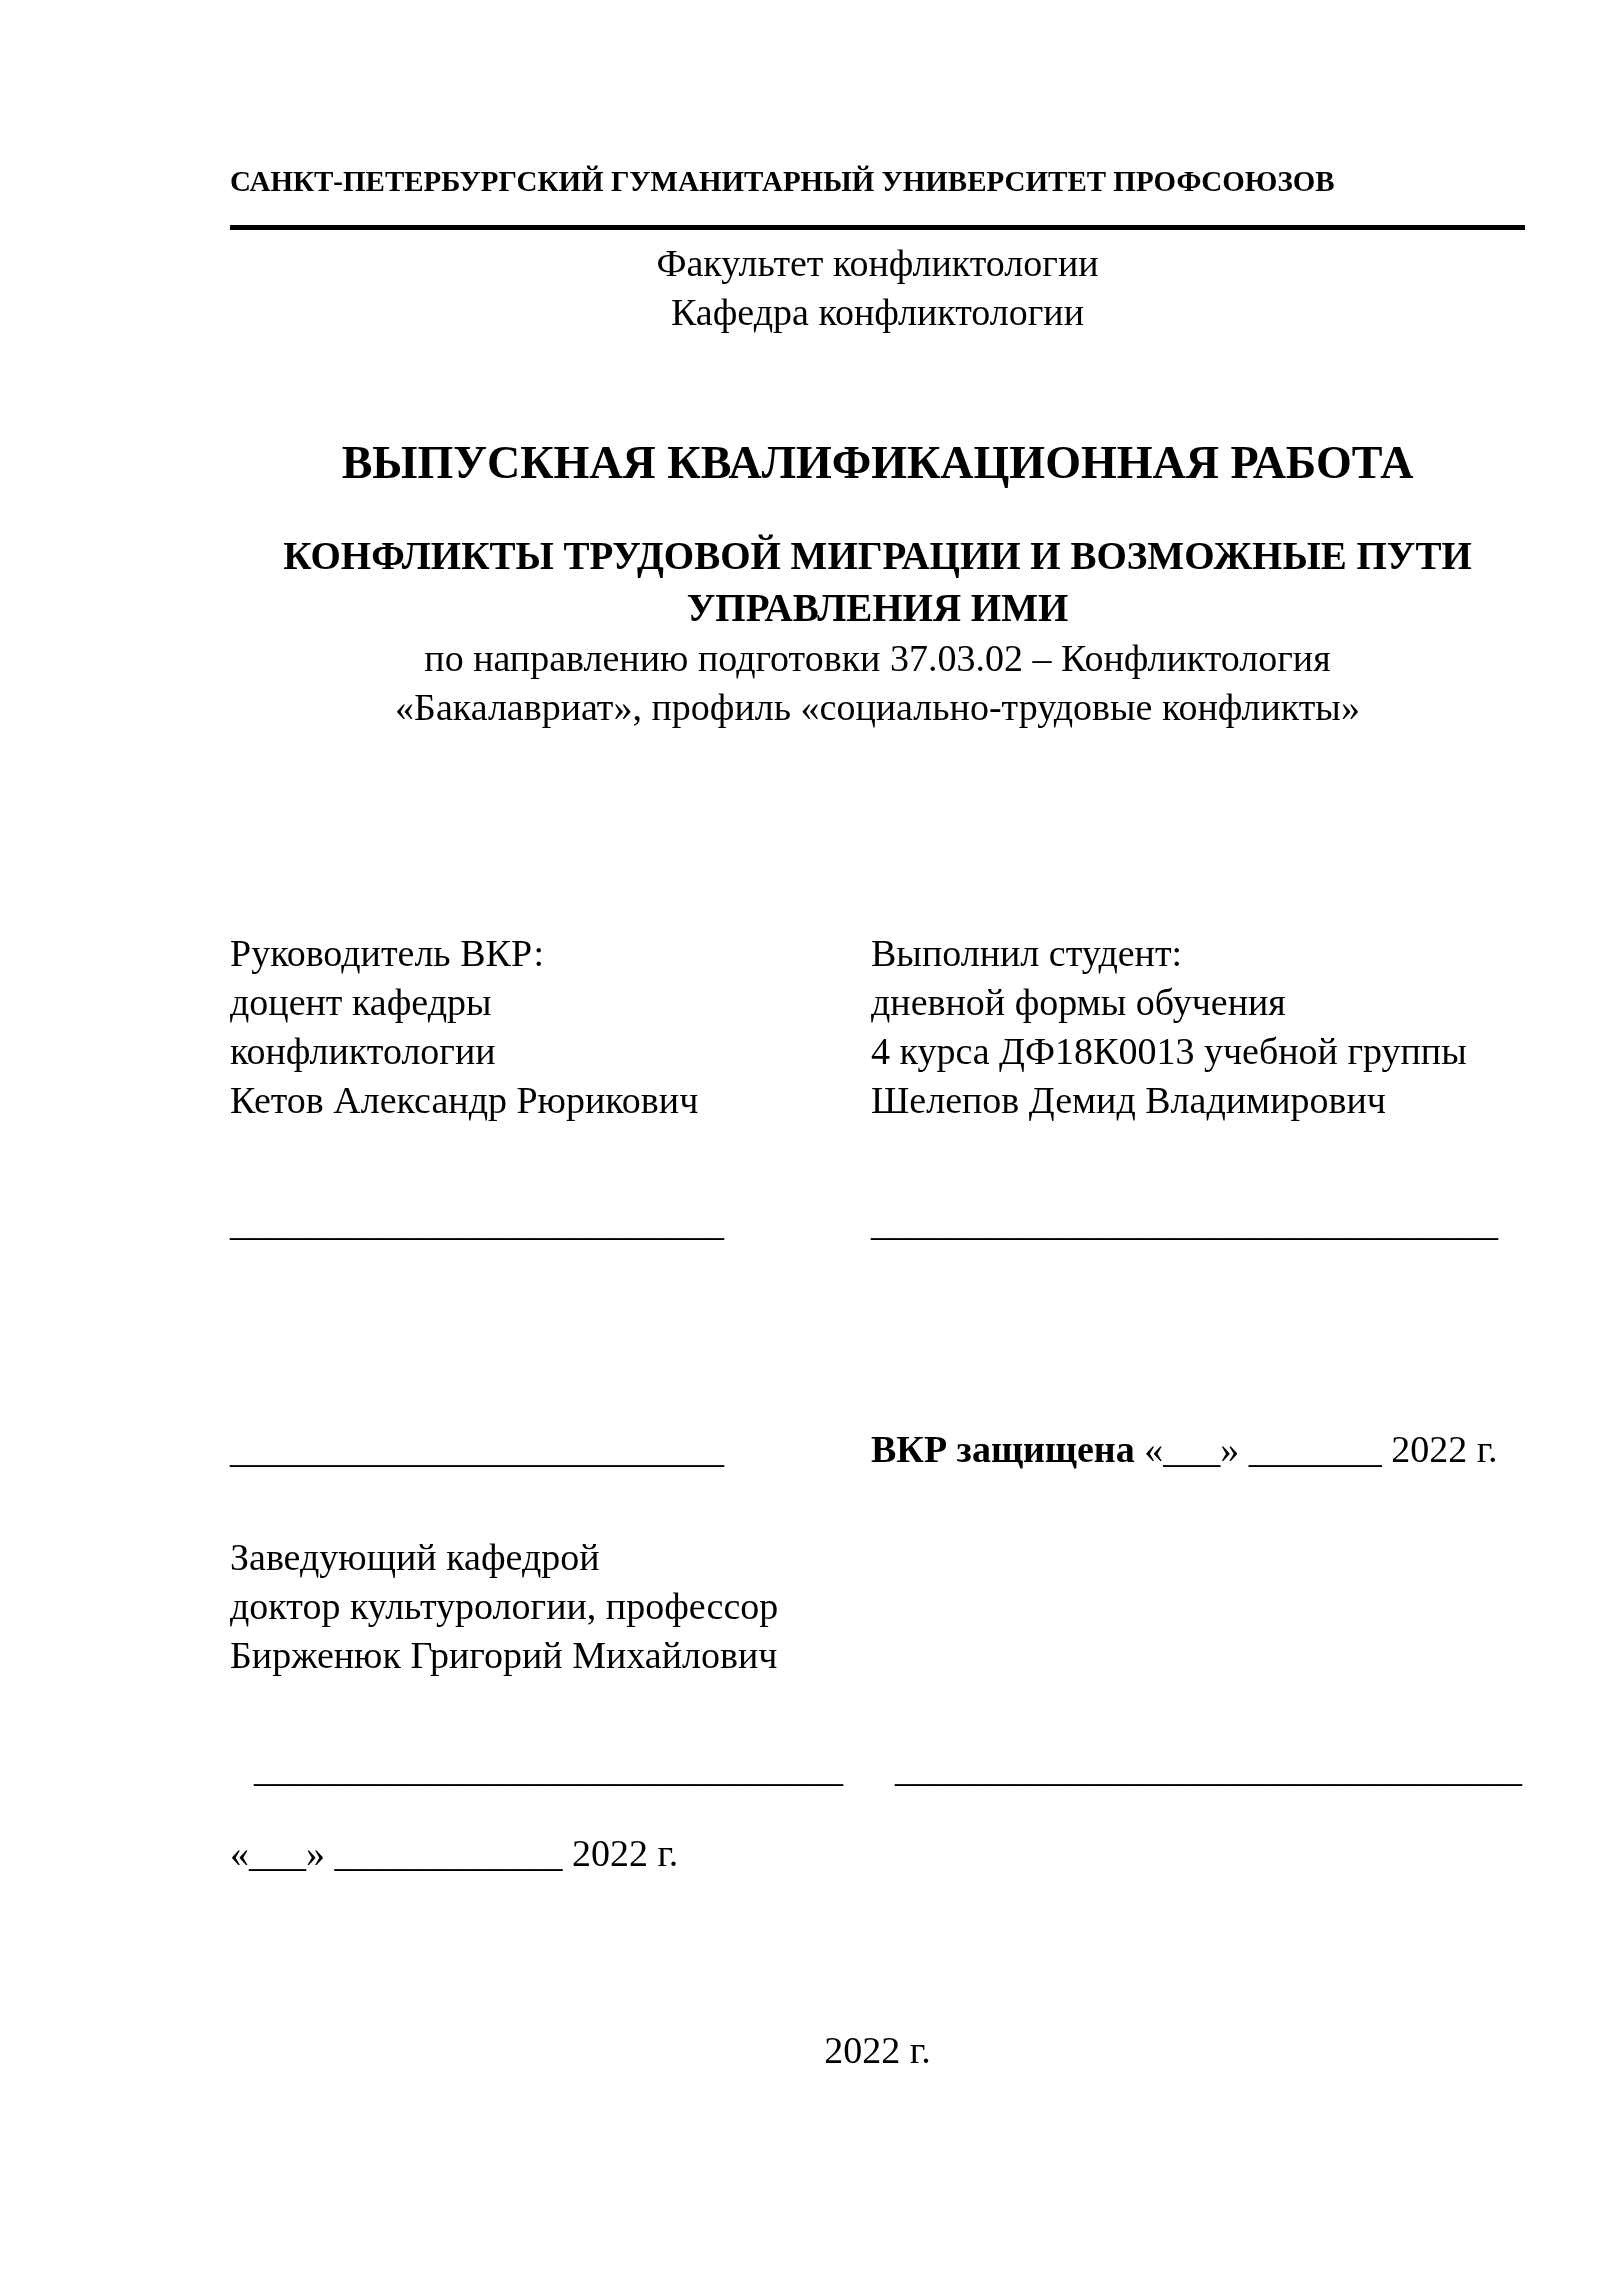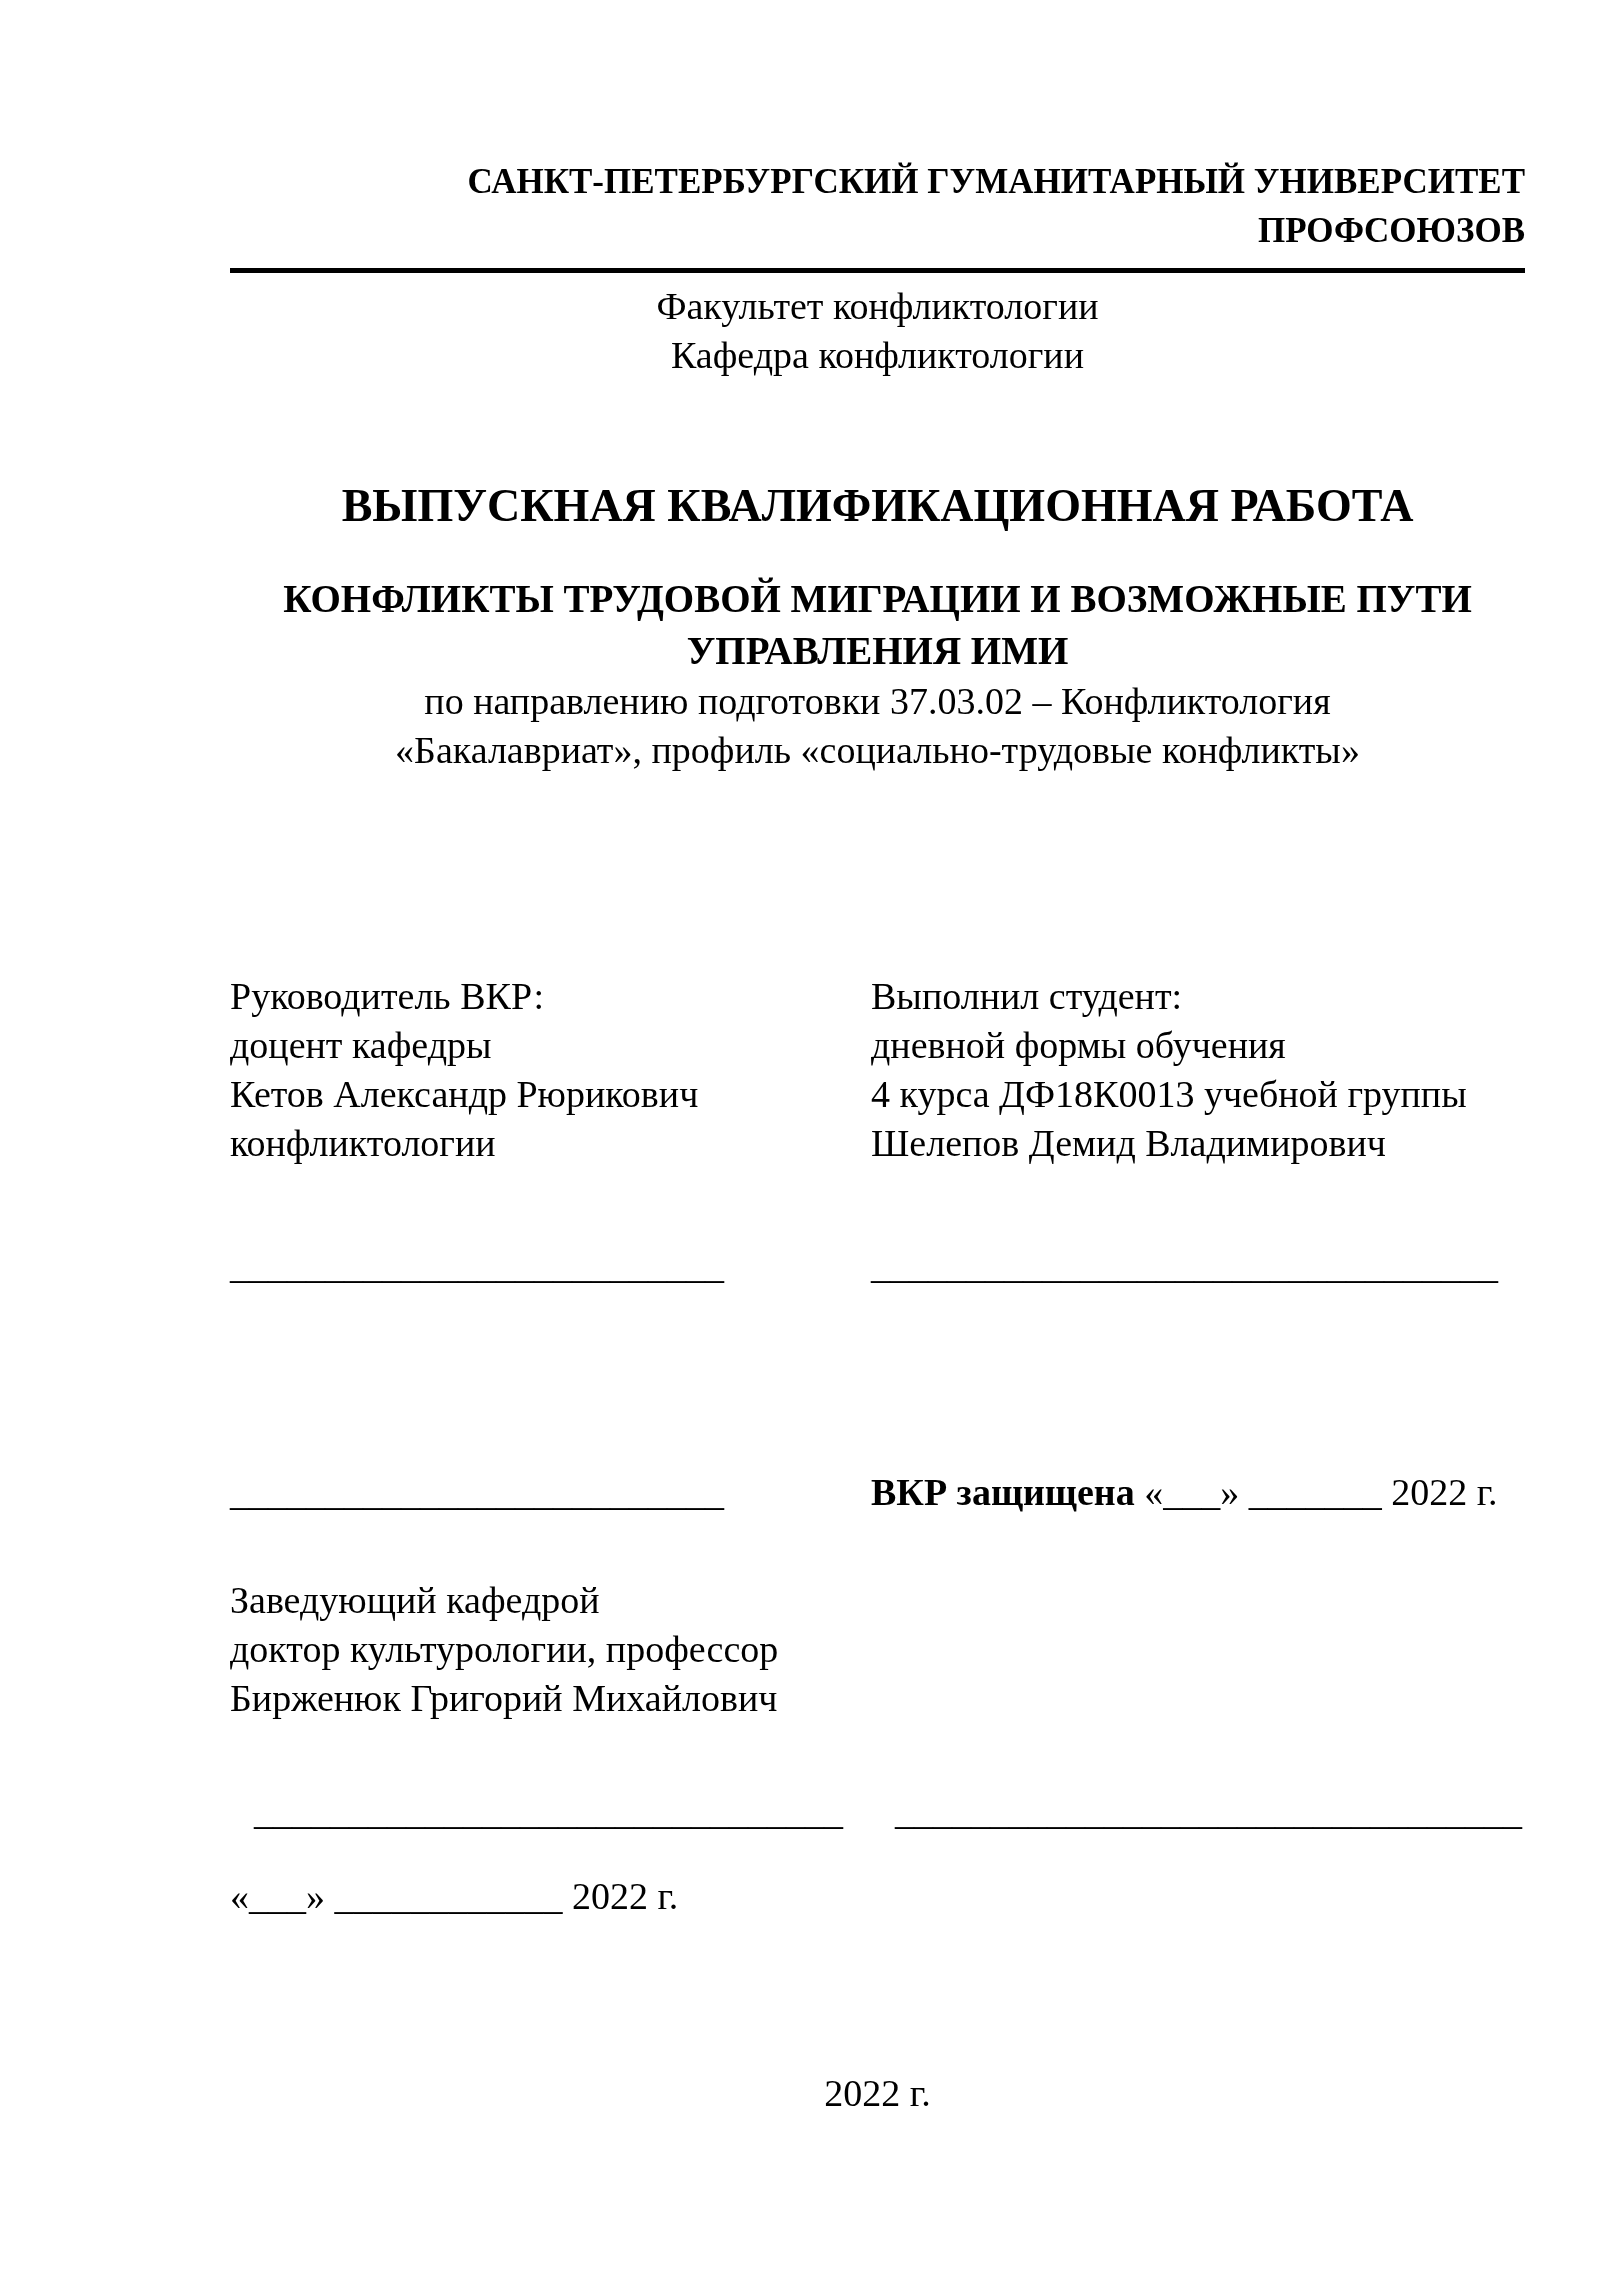--- a/index.html
+++ b/index.html
@@ -11,24 +11,24 @@
     box-sizing: border-box;
     padding: 157px 98px 0 230px;
     font-family: "Liberation Serif", serif;
     font-size: 38px;
     line-height: 49px;
     color: #000000;
     overflow: hidden;
   }
   .university {
     font-weight: bold;
-    text-align: right;
-    font-size: 35px;
+    text-align: left;
+    font-size: 29px;
     line-height: 49px;
-    padding-bottom: 13px;
+    padding-bottom: 19px;
     border-bottom: 5.5px solid #000000;
   }
   .faculty { text-align: center; margin-top: 9.4px; }
   .department { text-align: center; }
   .work-type {
     margin-top: 100px;
     text-align: center;
     font-weight: bold;
     font-size: 46px;
     line-height: 52px;
@@ -72,22 +72,22 @@
   <div class="work-type">ВЫПУСКНАЯ КВАЛИФИКАЦИОННАЯ РАБОТА</div>
   <div class="thesis-title first">КОНФЛИКТЫ ТРУДОВОЙ МИГРАЦИИ И ВОЗМОЖНЫЕ ПУТИ</div>
   <div class="thesis-title">УПРАВЛЕНИЯ ИМИ</div>
   <div class="spec">по направлению подготовки 37.03.02 – Конфликтология</div>
   <div class="profile">«Бакалавриат», профиль «социально-трудовые конфликты»</div>
 
   <div class="cols block1">
     <div class="col">
       <div>Руководитель ВКР:</div>
       <div>доцент кафедры</div>
+      <div>конфликтологии</div>
       <div>Кетов Александр Рюрикович</div>
-      <div>конфликтологии</div>
       <div class="sig">__________________________</div>
     </div>
     <div class="col">
       <div>Выполнил студент:</div>
       <div>дневной формы обучения</div>
       <div>4 курса ДФ18К0013 учебной группы</div>
       <div>Шелепов Демид Владимирович</div>
       <div class="sig">_________________________________</div>
     </div>
   </div>

